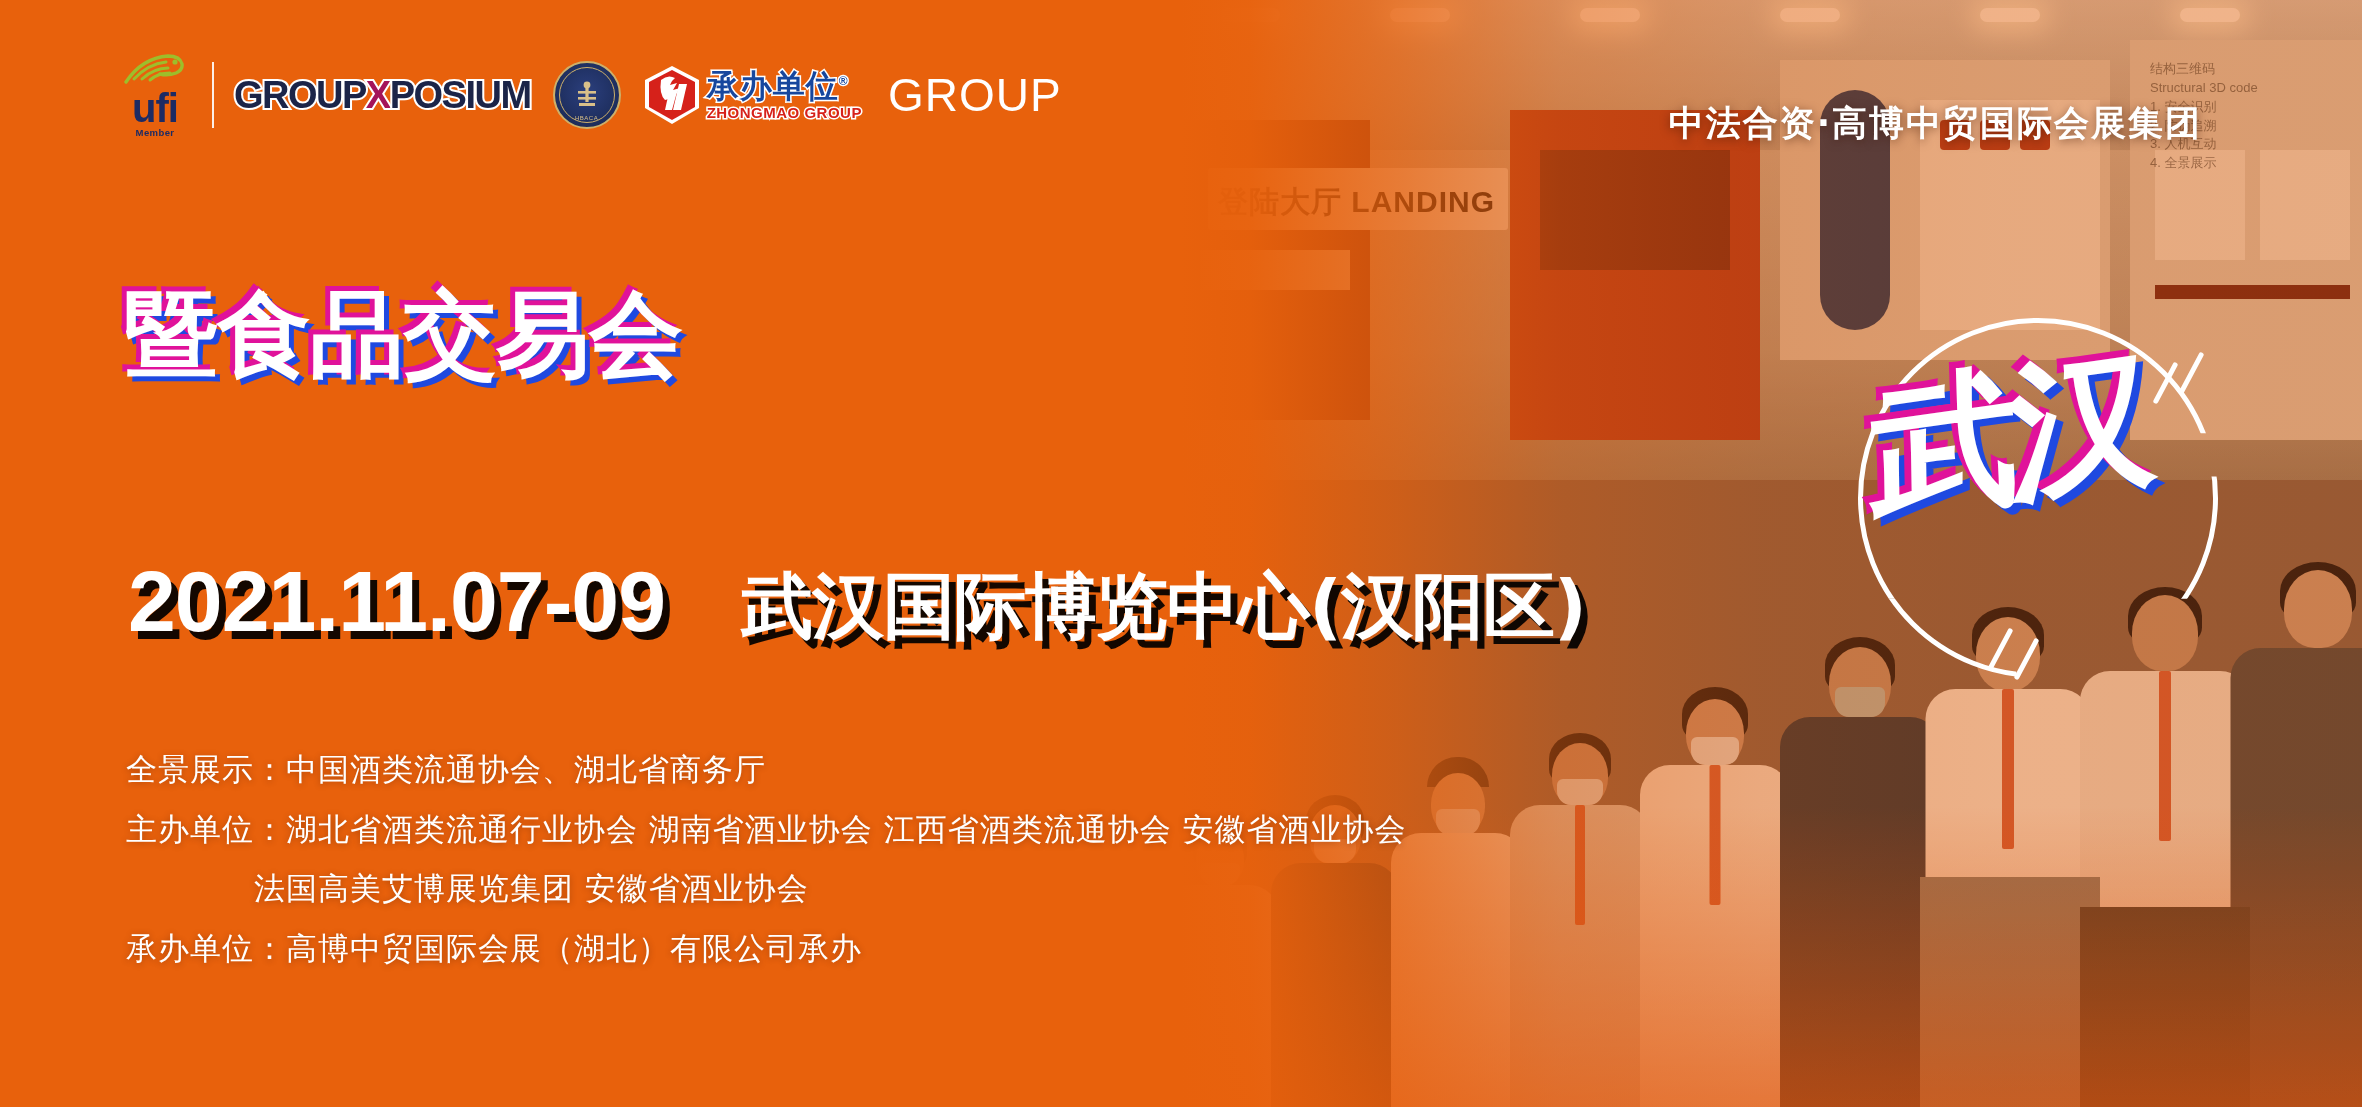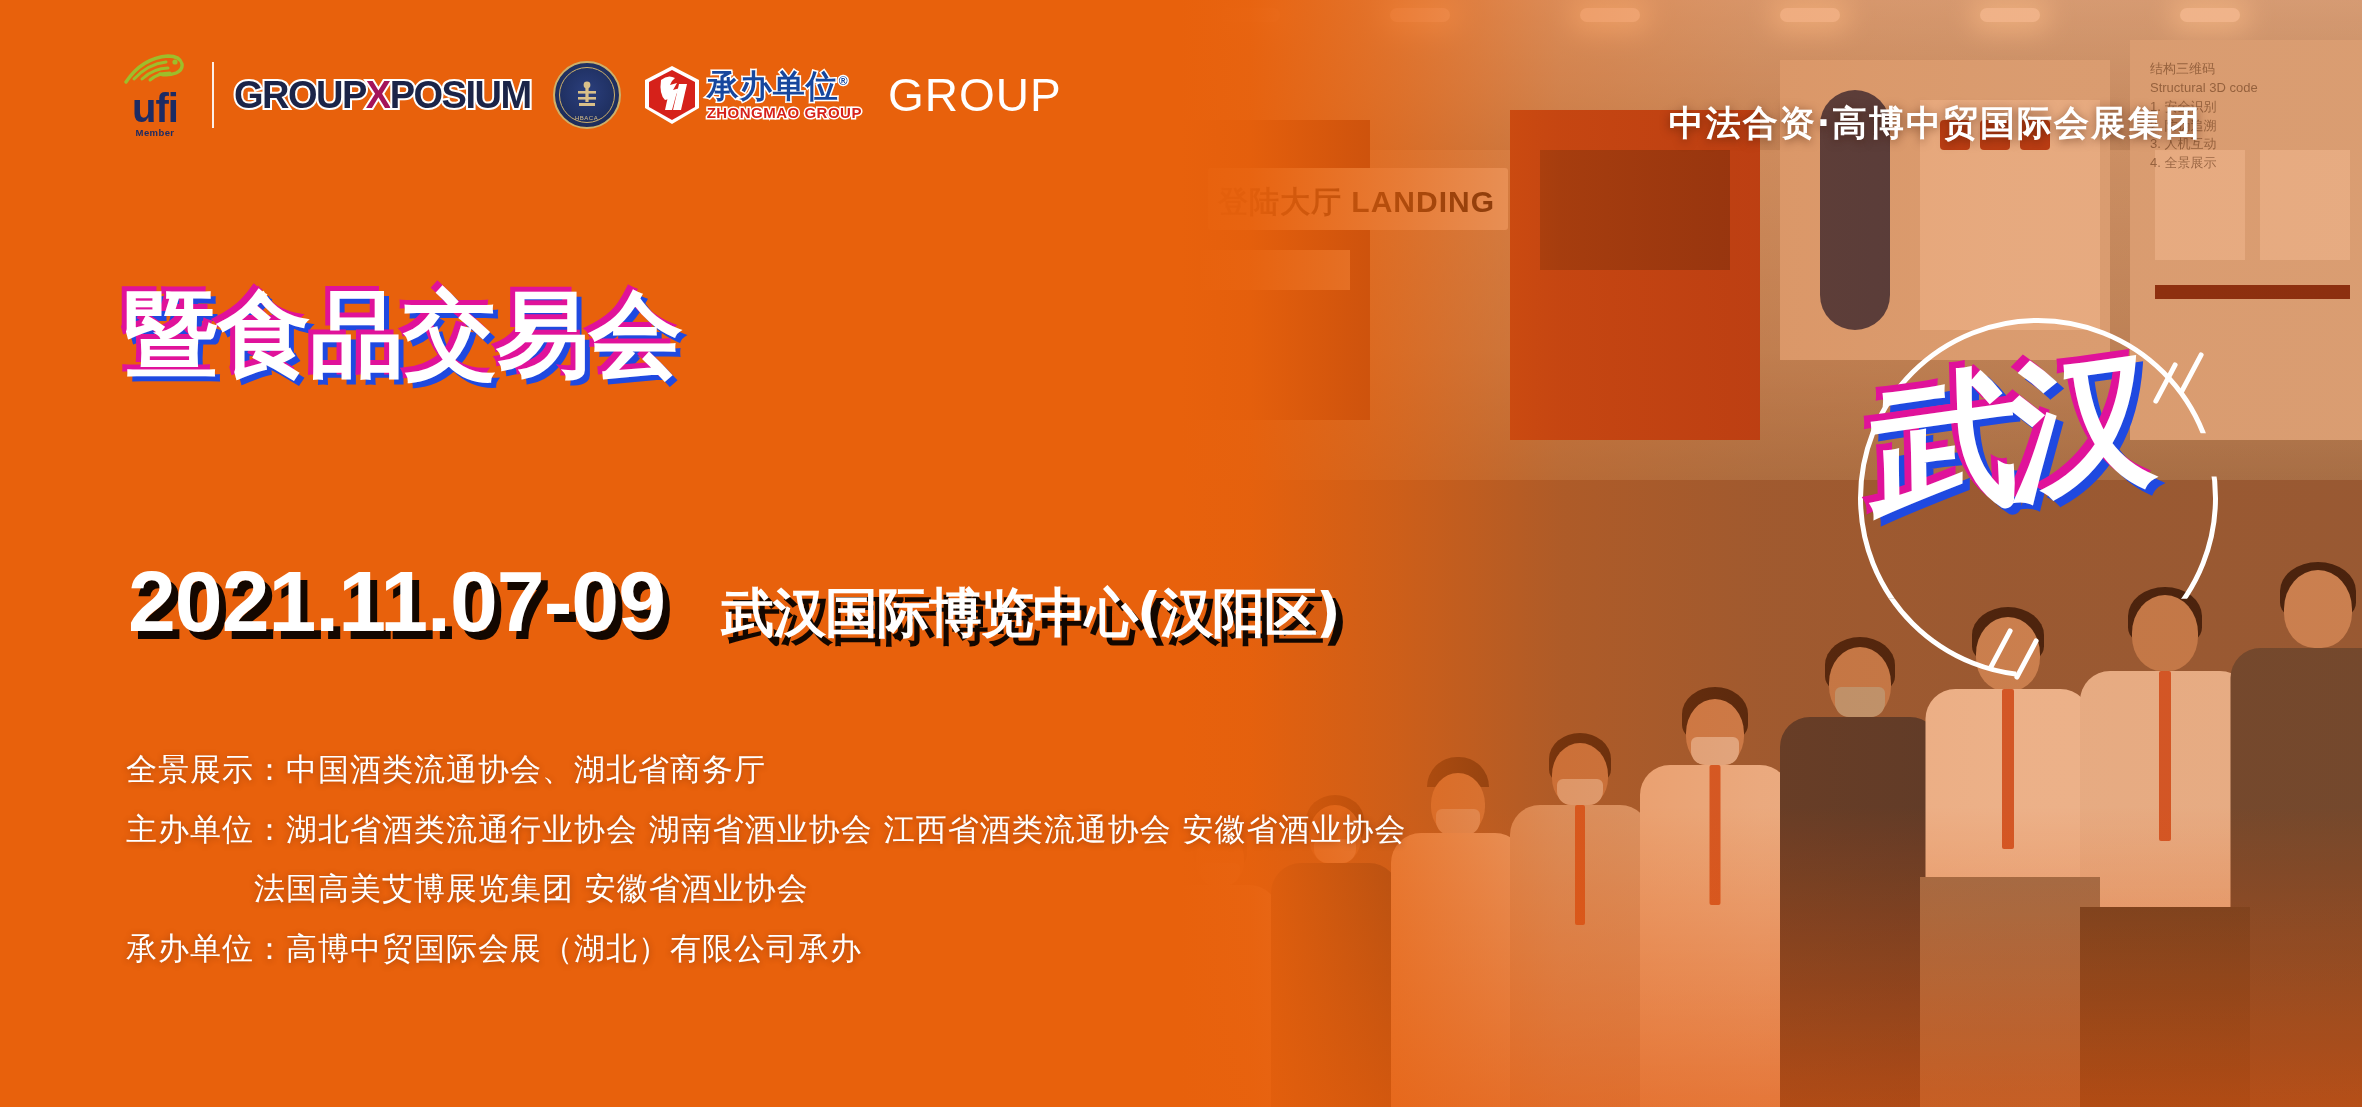--- a/index.html
+++ b/index.html
@@ -198,22 +198,22 @@
     display:flex;align-items:baseline;
   }
   .date-txt{
     font-family:"Liberation Sans","DejaVu Sans",sans-serif;
     font-weight:700;font-size:86px;color:#fff;letter-spacing:-1px;
     white-space:nowrap;
     text-shadow:7px 8px 0 rgba(0,0,0,.92);
   }
   .venue-txt{
     font-family:"DejaVu Sans","Liberation Sans",sans-serif;
-    font-weight:700;font-size:53px;color:#fff;letter-spacing:-1px;
-    white-space:nowrap;margin-left:56px;
+    font-weight:700;font-size:72px;color:#fff;letter-spacing:-1px;
+    white-space:nowrap;margin-left:76px;
     text-shadow:7px 8px 0 rgba(0,0,0,.92);
   }
 
   
   .seal{
     position:absolute;left:1858px;top:318px;width:360px;height:360px;
   }
   .seal-ring{
     position:absolute;inset:0;border-radius:50%;
     border:5px solid #fff;

